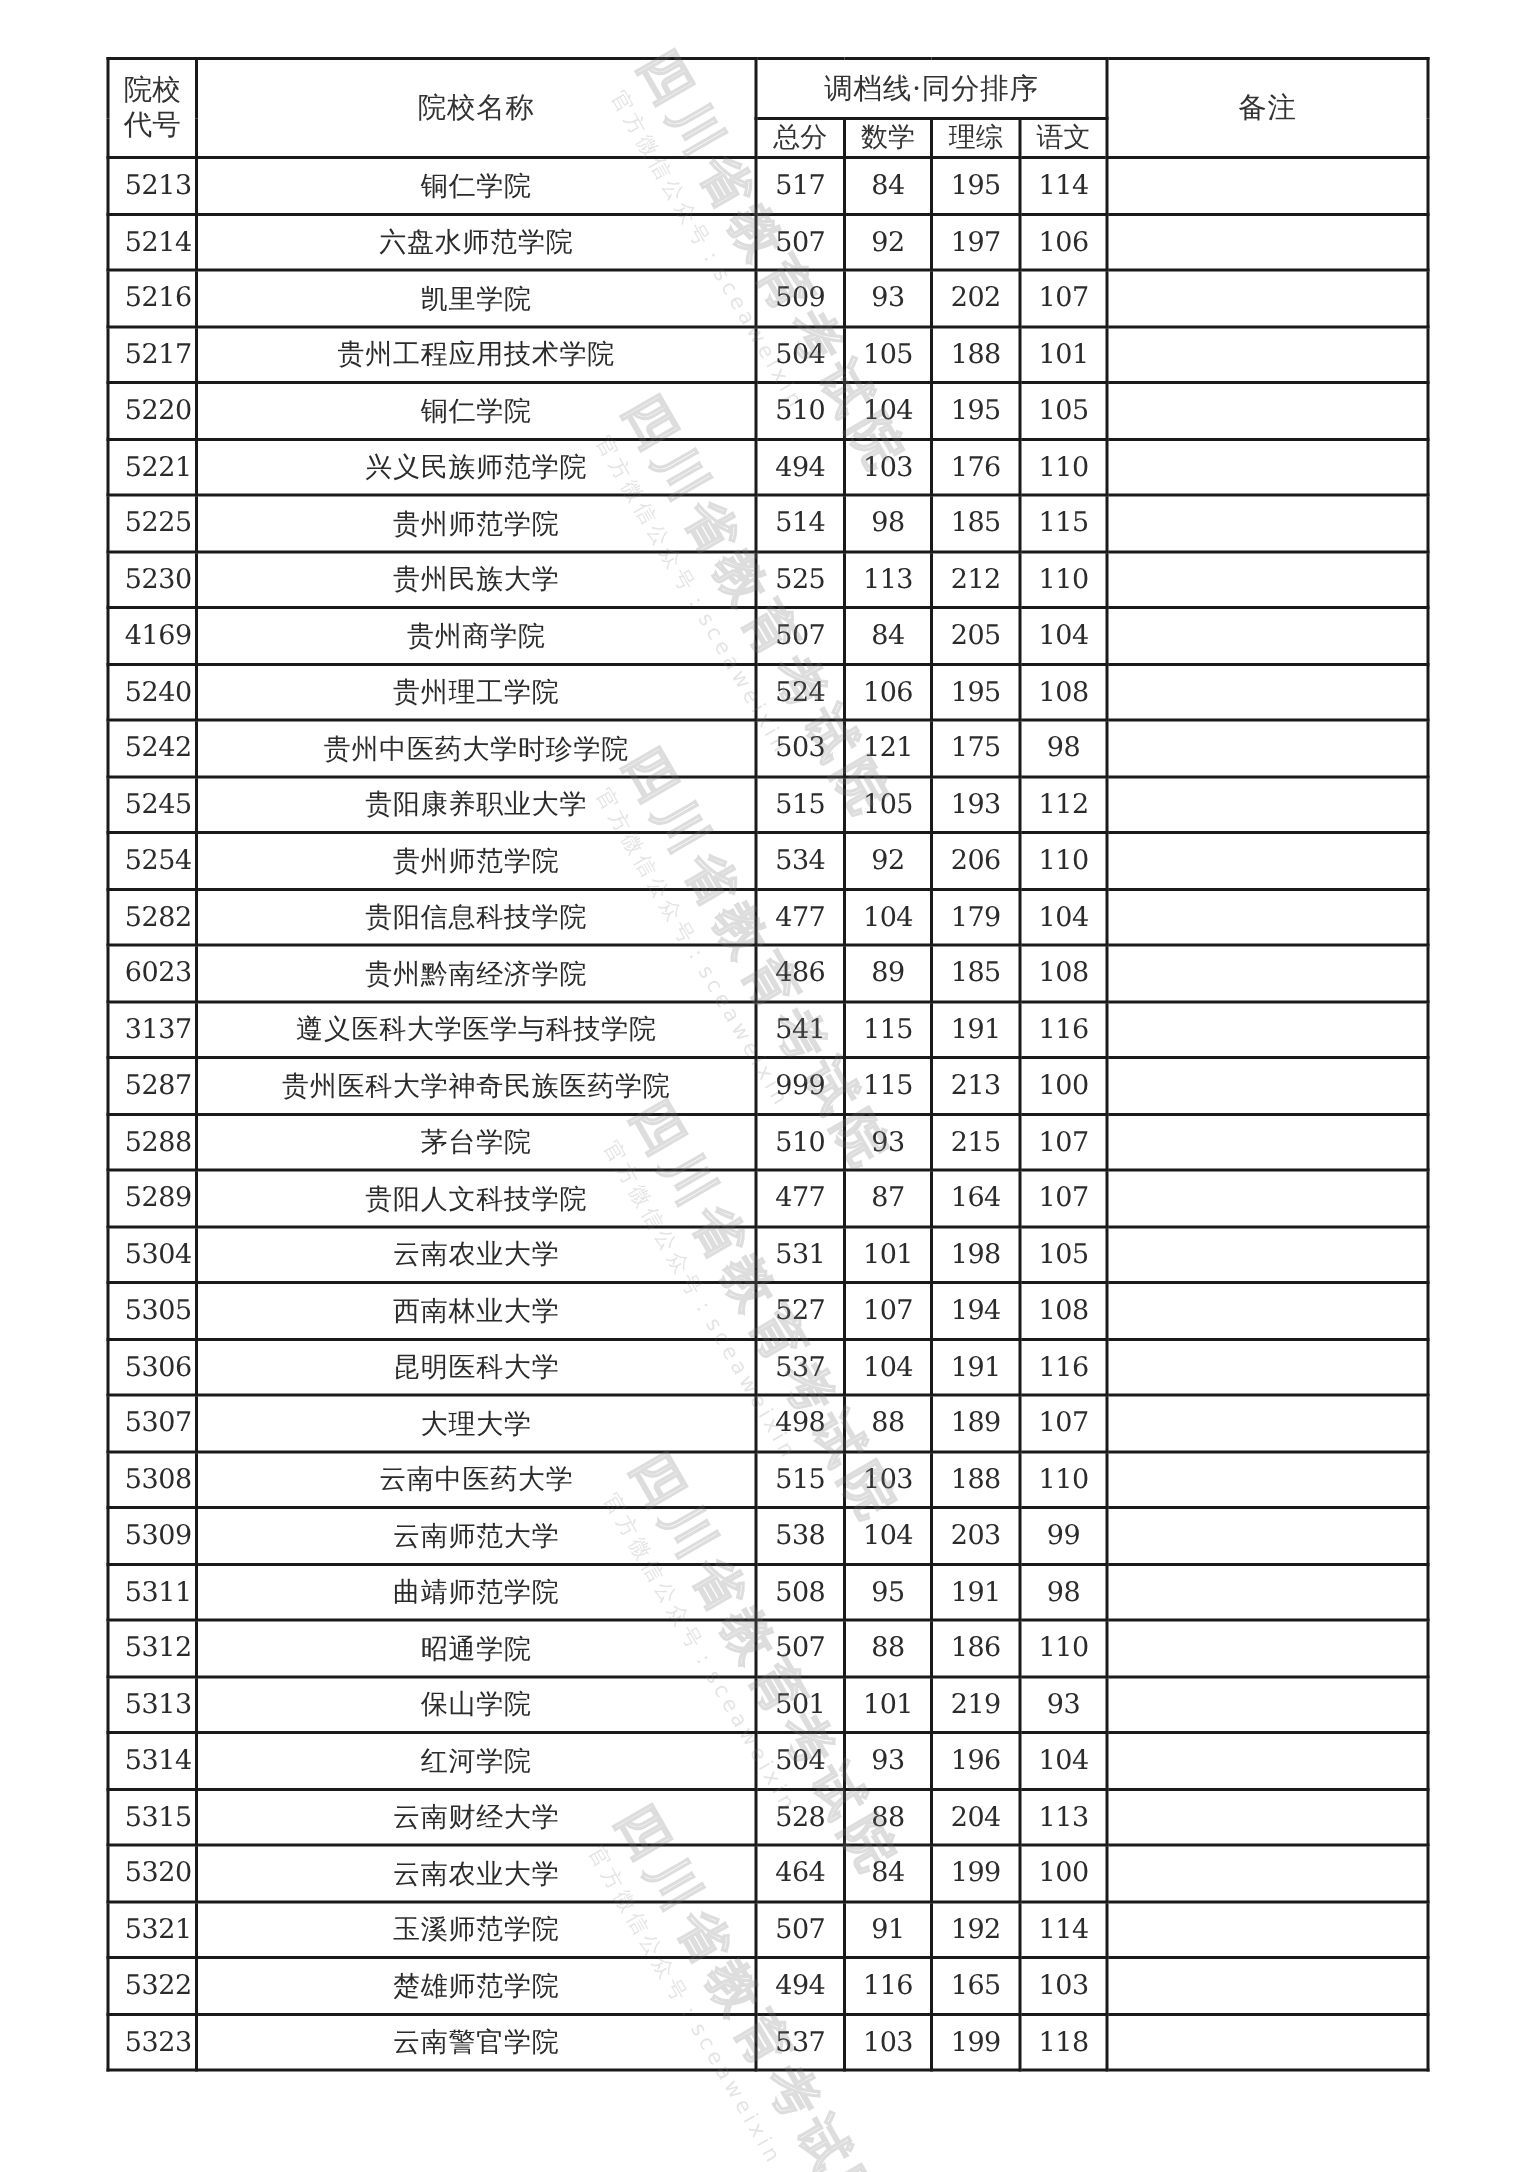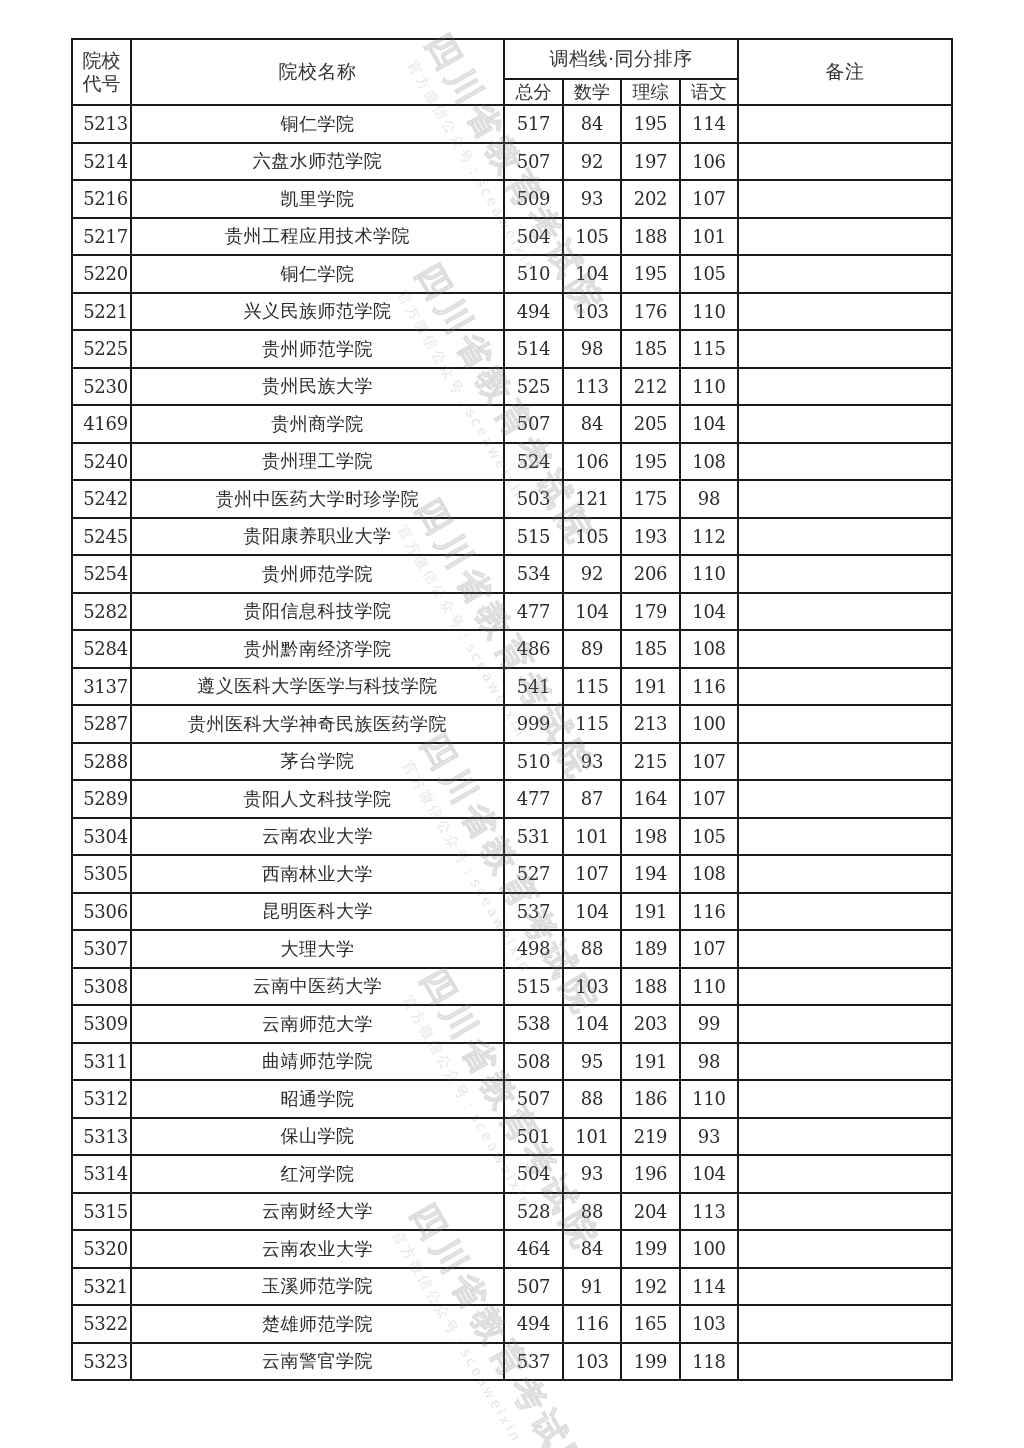--- a/index.html
+++ b/index.html
@@ -273,21 +273,21 @@
         <tr class="data-row">
           <td class="cell-code">5282</td>
           <td class="cell-name">贵阳信息科技学院</td>
           <td class="cell-num">477</td>
           <td class="cell-num">104</td>
           <td class="cell-num">179</td>
           <td class="cell-num">104</td>
           <td class="cell-note"></td>
         </tr>
         <tr class="data-row">
-          <td class="cell-code">5284</td>
+          <td class="cell-code">6023</td>
           <td class="cell-name">贵州黔南经济学院</td>
           <td class="cell-num">486</td>
           <td class="cell-num">89</td>
           <td class="cell-num">185</td>
           <td class="cell-num">108</td>
           <td class="cell-note"></td>
         </tr>
         <tr class="data-row">
           <td class="cell-code">3137</td>
           <td class="cell-name">遵义医科大学医学与科技学院</td>

